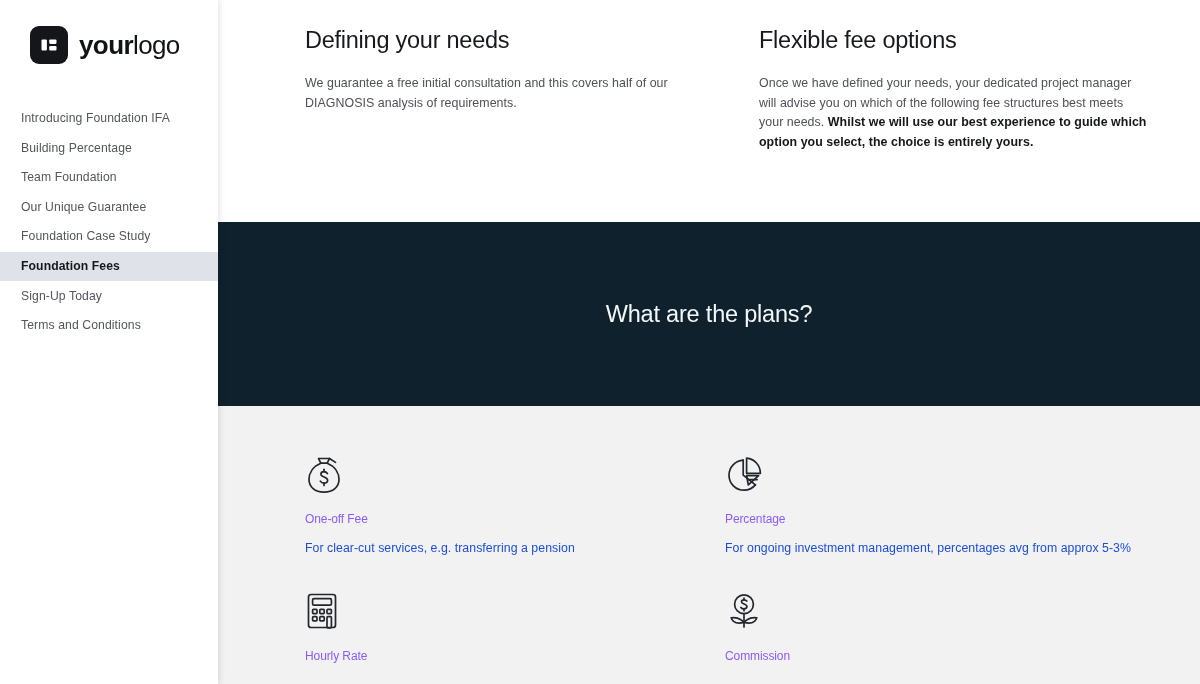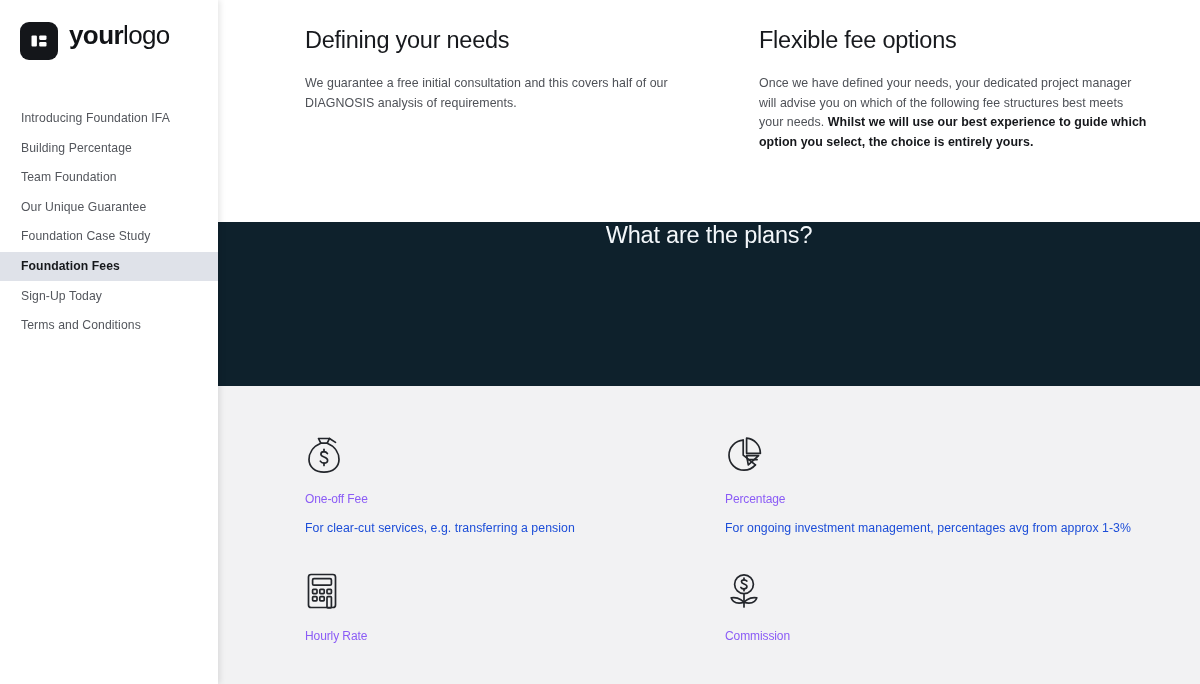--- a/index.html
+++ b/index.html
@@ -28,23 +28,23 @@
     min-width: 218px;
     height: 684px;
     background: #ffffff;
     padding-top: 22px;
     z-index: 5;
     box-shadow: 2px 0 6px rgba(0,0,0,0.10);
   }
 
   .brand {
     display: flex;
-    align-items: flex-start;
+    align-items: center;
     gap: 11px;
-    padding: 0 0 0 20px;
+    padding: 0 0 0 30px;
     height: 46px;
     margin-bottom: 36px;
   }
 
   .brand-mark {
     width: 38px;
     height: 38px;
     border-radius: 9px;
     background: #14161a;
     display: flex;
@@ -124,23 +124,23 @@
     line-height: 1.58;
     color: #4e5157;
     letter-spacing: 0.05px;
   }
   .intro-col p + p { margin-top: 17px; }
   .intro-col p b { color: #15171b; font-weight: 700; text-align: right; }
 
   
   .band {
     background: #0e212c;
-    height: 164px;
-    display: flex;
-    align-items: flex-start;
+    height: 184px;
+    display: flex;
+    align-items: center;
     justify-content: center;
   }
   .band h2 {
     color: #f3f7fa;
     font-size: 23.5px;
     font-weight: 400;
     letter-spacing: -0.2px;
   }
 
   
@@ -250,21 +250,21 @@
           <div class="plan-icon">
             <svg width="38" height="40" viewBox="0 0 38 40" fill="none" stroke="#23262b" stroke-width="1.7" stroke-linecap="round" stroke-linejoin="round" aria-hidden="true">
               <path d="M18.2 6.2 C10.3 6.6 4 13.2 4 21.2 C4 29.5 10.7 36.2 19 36.2 C23.6 36.2 27.7 34.1 30.4 30.9"></path>
               <path d="M18.2 6.2 L18.2 21.2 L30.4 30.9"></path>
               <path d="M21.6 4.2 C29.4 4.9 35.4 11.4 35.4 19.3 L21.6 19.3 Z"></path>
               <path d="M21.6 21.6 L33.6 21.6 L23.3 30.9 Z"></path>
               <path d="M22.6 25.6 L32.1 25.6"></path>
             </svg>
           </div>
           <div class="plan-title">Percentage</div>
-          <div class="plan-desc">For ongoing investment management, percentages avg from approx 1-3%</div>
+          <div class="plan-desc">For ongoing investment management, percentages avg from approx 5-3%</div>
         </div>
 
         <div class="plan-card">
           <div class="plan-icon">
             <svg width="34" height="40" viewBox="0 0 34 40" fill="none" stroke="#23262b" stroke-width="1.7" stroke-linecap="round" stroke-linejoin="round" aria-hidden="true">
               <rect x="3.5" y="3.5" width="27" height="33" rx="2.6"></rect>
               <rect x="7.6" y="7.6" width="18.8" height="6.6" rx="1.3"></rect>
               <rect x="7.6" y="18.4" width="4.4" height="4.2" rx="0.9"></rect>
               <rect x="14.8" y="18.4" width="4.4" height="4.2" rx="0.9"></rect>
               <rect x="22.0" y="18.4" width="4.4" height="4.2" rx="0.9"></rect>

